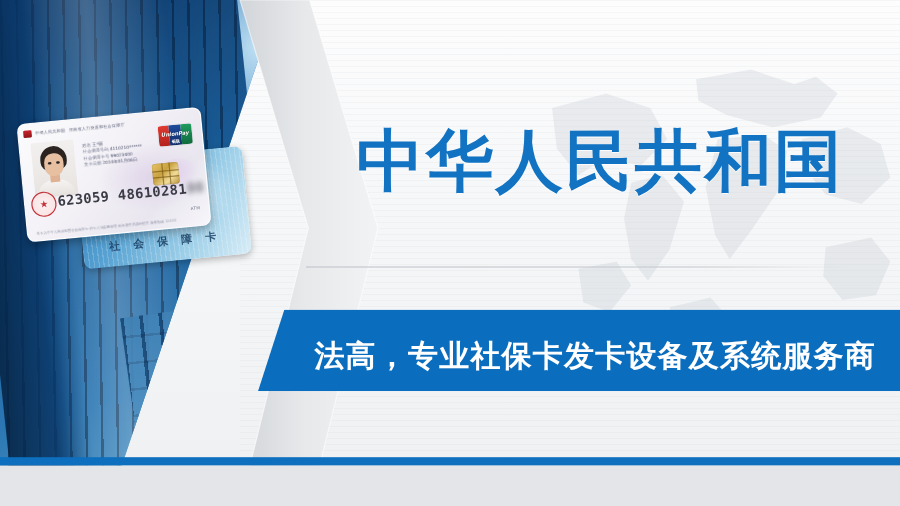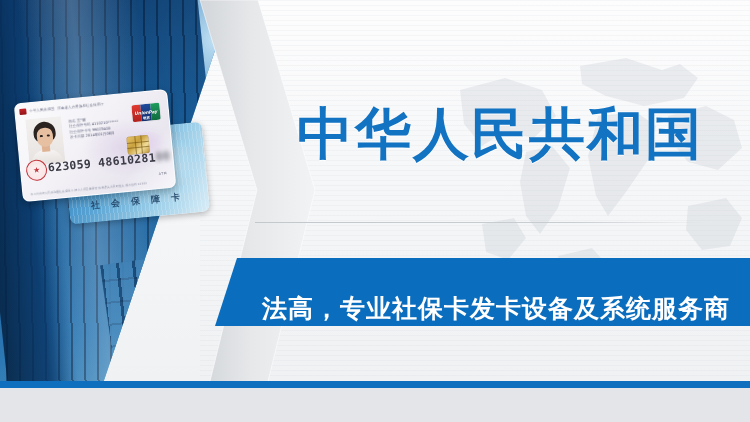--- a/index.html
+++ b/index.html
@@ -105,21 +105,21 @@
     background:linear-gradient(90deg,#c3c8cd 0%,#c8cdd2 70%,rgba(200,205,210,0) 100%);
   }
 
   
   .subbar{
     position:absolute;left:0;top:258px;width:750px;height:68px;
     background:#0b6dbd;
     clip-path:polygon(237px 0, 750px 0, 750px 68px, 215px 68px);
   }
   .subbar-text{
-    position:absolute;left:262px;top:292px;
+    position:absolute;left:262px;top:280px;
     font-size:25px;font-weight:bold;
     letter-spacing:1px;
     color:#ffffff;
     white-space:nowrap;
   }
 
   
   .bottom-stripe{
     position:absolute;left:0;top:381px;width:750px;height:7px;
     background:#0d6fbe;

